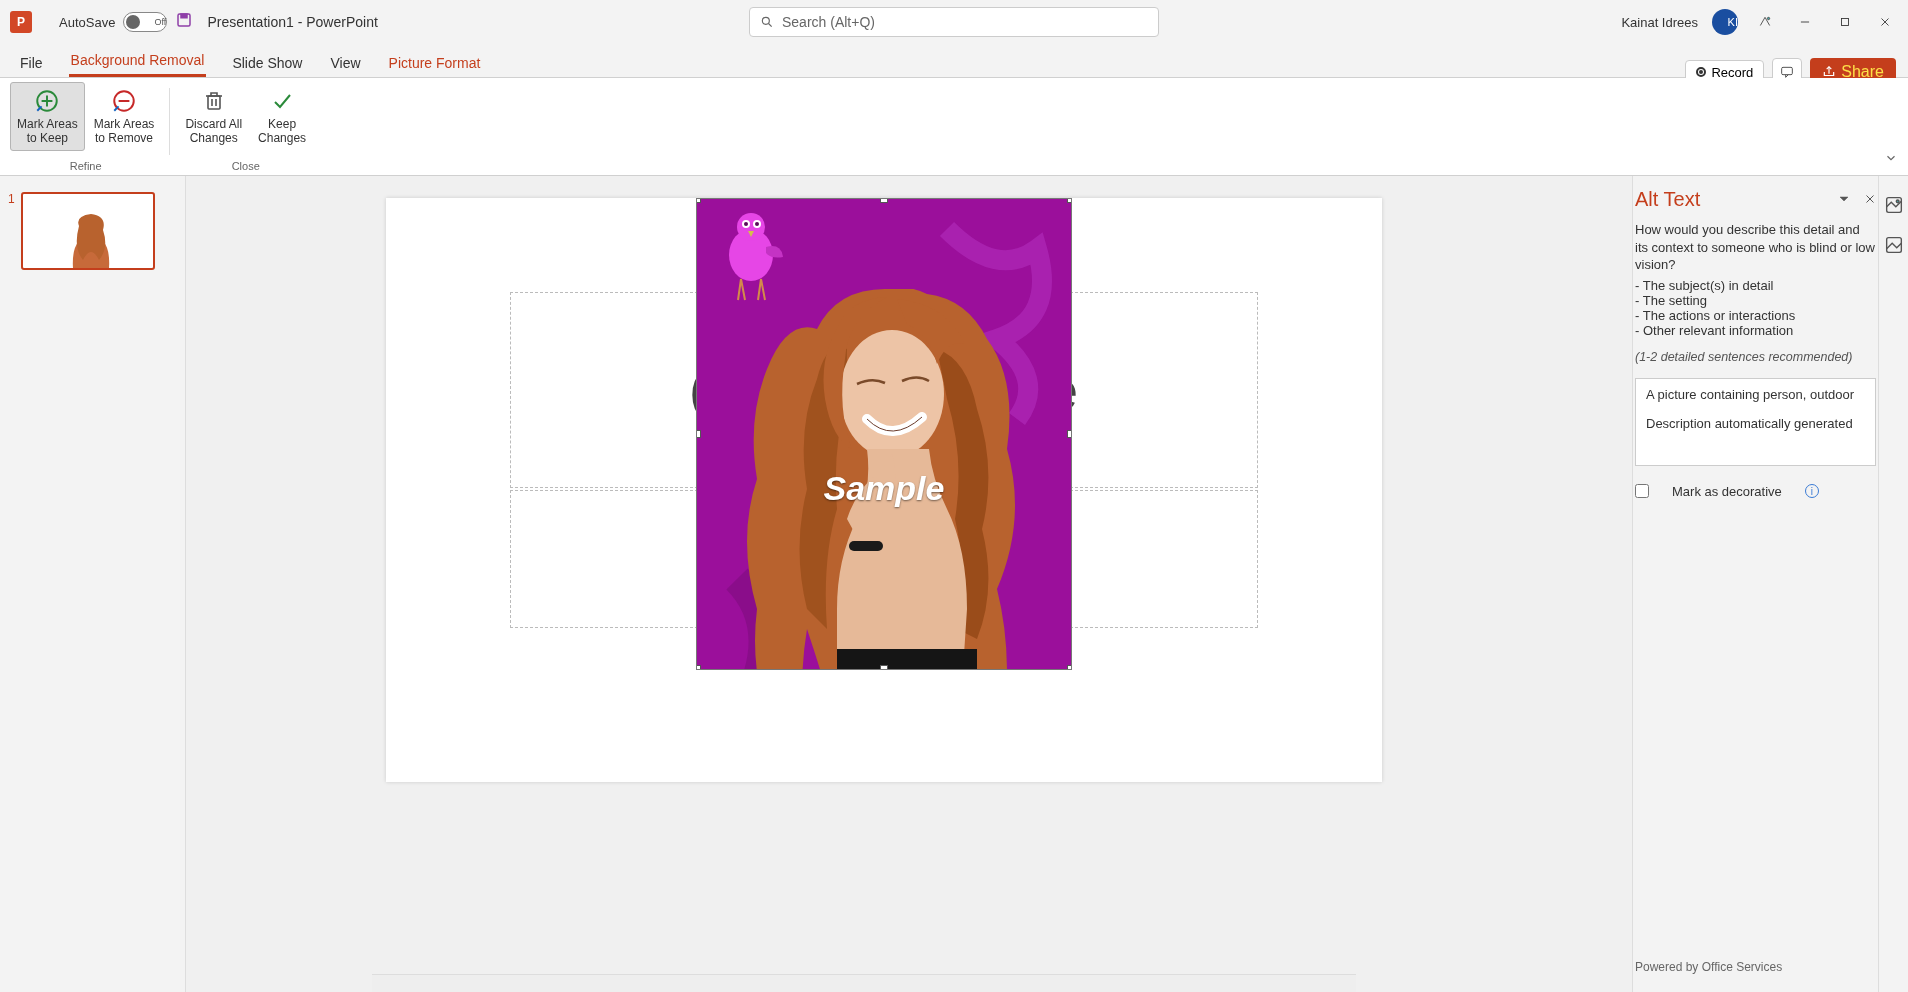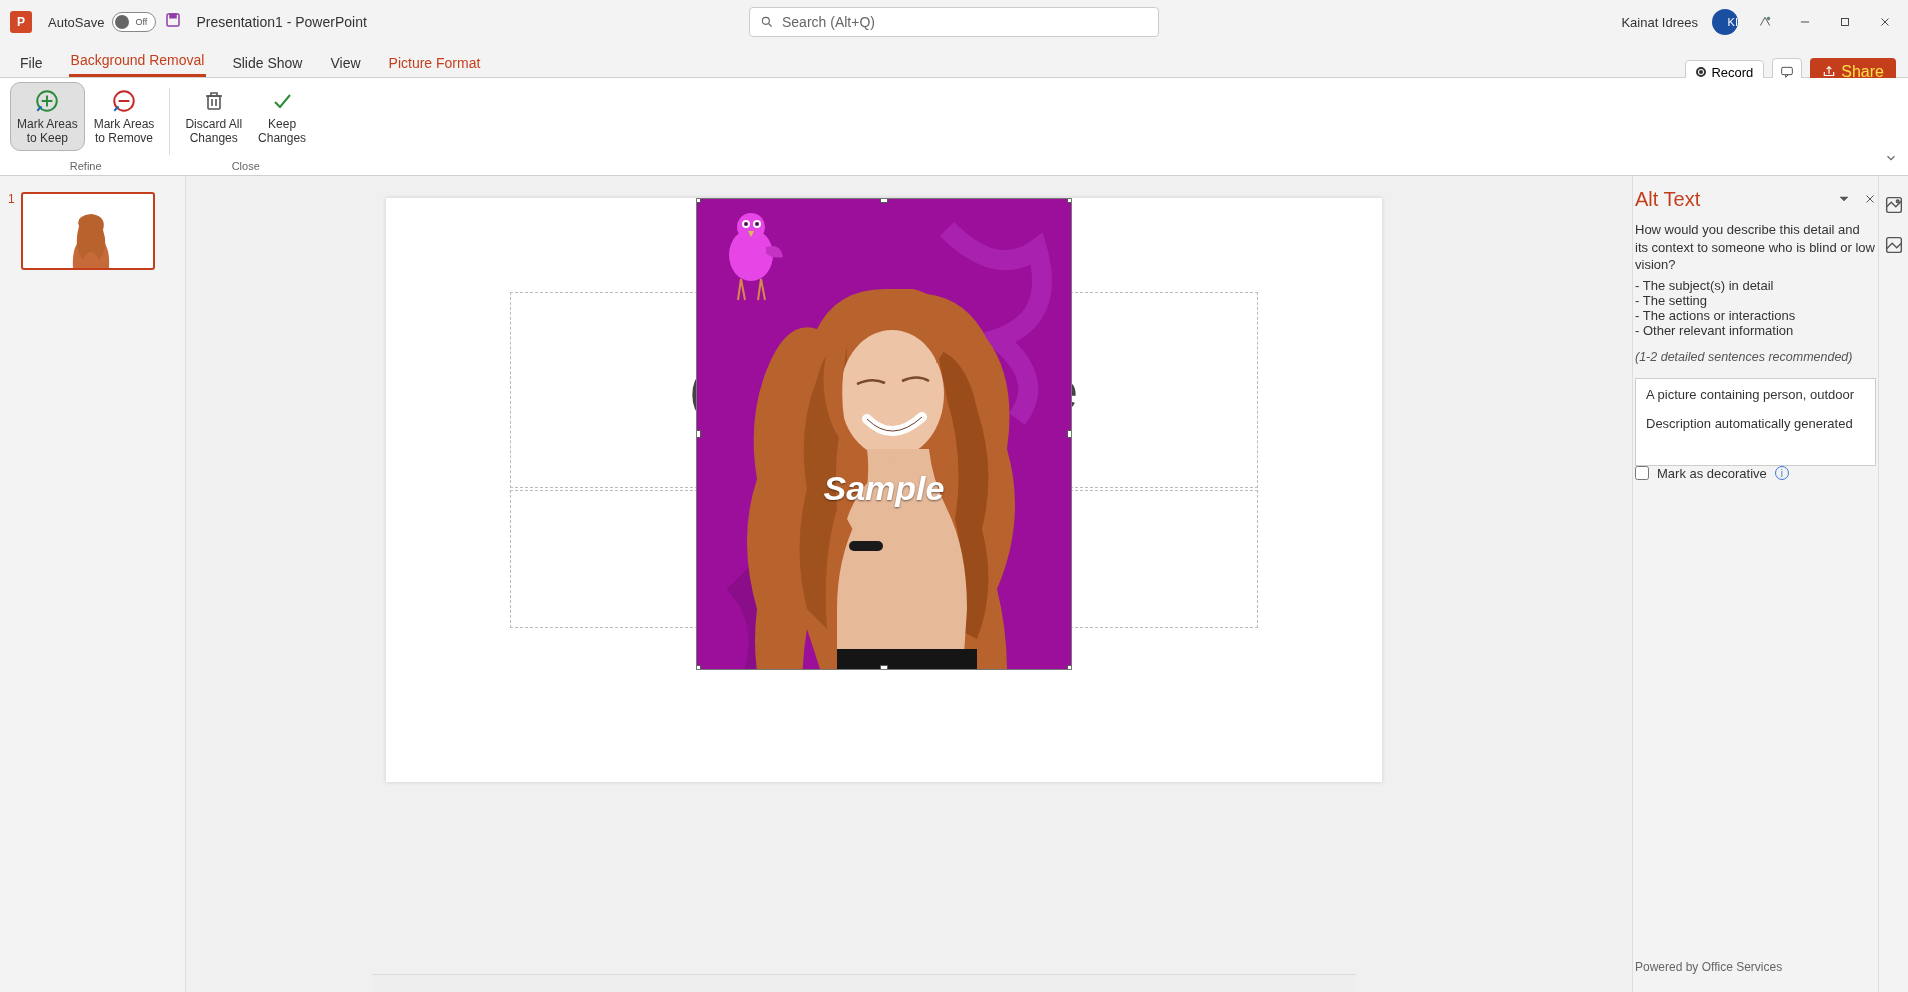--- a/index.html
+++ b/index.html
@@ -2,24 +2,24 @@
 <html><head>
 <meta charset="utf-8">
 <style>
 * { margin: 0; padding: 0; box-sizing: border-box; font-family: "Segoe UI", Arial, sans-serif; }
 body { background: #f3f3f3; width: 1908px; height: 992px; overflow: hidden; position: relative; }
 
 
 .titlebar { height: 44px; display: flex; align-items: center; background: #f3f3f3; padding: 0 10px; position: relative; }
 .titlebar-left { display: flex; align-items: center; gap: 8px; }
 .p-icon { width: 22px; height: 22px; background: #d24726; border-radius: 3px; display:flex; align-items:center; justify-content:center; color:#fff; font-size:12px; font-weight:bold; }
-.autosave-label { font-size: 13px; color: #333; margin-left:8px; }
+.autosave-label { font-size: 13px; color: #333; margin-left:19px; }
 .autosave-toggle { width: 44px; height: 20px; border: 1px solid #888; border-radius: 10px; display:flex; align-items:center; padding:0 2px; position:relative; background:#fff; }
 .autosave-toggle .knob { width:14px; height:14px; border-radius:50%; background:#666; }
-.autosave-toggle .off { font-size:9px; color:#555; position:absolute; right:8px;text-align:center; }
+.autosave-toggle .off { font-size:9px; color:#555; position:absolute; right:0;text-align:center; }
 .save-icon svg { width:18px; height:18px; }
 .doc-title { font-size: 14px; color: #333; margin-left: 6px; }
 .searchbox-wrap { position:absolute; left:50%; transform:translateX(-50%); }
 .searchbox { width: 410px; height: 30px; border: 1px solid #ccc; border-radius: 4px; background:#fff; display:flex; align-items:center; padding:0 10px; gap:8px; color:#666; font-size:14px; }
 .titlebar-right { margin-left:auto; display:flex; align-items:center; gap:14px; }
 .username { font-size: 13px; color:#333; }
 .avatar { width:26px; height:26px; border-radius:50%; background:#1a4ea0; color:#fff; display:flex; align-items:center; justify-content:flex-end; font-size:11px; }
 .win-btn { width:26px; height:26px; display:flex; align-items:center; justify-content:center; color:#333; }
 .win-btn svg { width:14px; height:14px; }
 
@@ -32,21 +32,21 @@
 .record-btn { border:1px solid #ccc; background:#fff; padding:4px 10px; border-radius:4px; font-size:13px; display:flex; align-items:center; gap:5px; }
 .record-btn .dot { width:10px; height:10px; border:2px solid #333; border-radius:50%; display:inline-block; position:relative;}
 .record-btn .dot::after{content:"";position:absolute;width:4px;height:4px;background:#333;border-radius:50%;left:1px;top:1px;}
 .comment-btn { border:1px solid #ccc; background:#fff; width:30px; height:28px; border-radius:4px; display:flex; align-items:center; justify-content:center; }
 .share-btn { background:#c43e1c; color:#fde047; border:none; padding:5px 12px; border-radius:4px; font-size:16px; display:flex; align-items:center; gap:5px; }
 
 
 .ribbon { height: 98px; background:#fff; border-bottom:1px solid #d0d0d0; display:flex; padding: 4px 6px 0 6px; position:relative; }
 .ribbon-group { display:flex; flex-direction:column; align-items:center; padding: 0 4px; }
 .ribbon-group-items { display:flex; gap:2px; }
-.ribbon-btn { display:flex; flex-direction:column; align-items:center; justify-content:flex-start; padding:4px 6px; font-size:12px; color:#333; text-align:center; line-height:1.2; border:1px solid transparent; border-radius:10px; cursor:pointer; min-width:60px; }
+.ribbon-btn { display:flex; flex-direction:column; align-items:center; justify-content:flex-start; padding:4px 6px; font-size:12px; color:#333; text-align:center; line-height:1.2; border:1px solid transparent; border-radius:3px; cursor:pointer; min-width:60px; }
 .ribbon-btn.selected { background:#e0e0e0; border:1px solid #b5b5b5; }
 .ribbon-btn .ico { height:28px; display:flex; align-items:center; justify-content:center; margin-bottom:2px; }
 .ribbon-group-label { font-size:11px; color:#666; margin-top:auto; padding-bottom:3px; }
 .ribbon-sep { width:1px; background:#ddd; margin: 6px 4px 20px 4px; }
 .ribbon-chevron { position:absolute; right:10px; bottom:6px; color:#666; }
 
 
 .main { position:absolute; top:176px; left:0; right:0; bottom:0; display:flex; background:#f0f0f0; }
 .thumb-panel { width:186px; background:#f3f3f3; border-right:1px solid #ddd; padding:16px 8px; }
 .thumb-wrap { display:flex; gap:6px; }
@@ -70,21 +70,21 @@
 
 
 .alttext-pane { width:246px; background:#f3f3f3; border-left:1px solid #ddd; padding:12px 2px; position:relative; display:flex; flex-direction:column; }
 .alttext-header { display:flex; align-items:center; justify-content:space-between; margin-bottom:10px; }
 .alttext-title { font-size:20px; color:#c43e1c; }
 .alttext-header-btns { display:flex; gap:14px; color:#555; }
 .alttext-desc { font-size:13px; color:#333; line-height:1.35; }
 .alttext-bullets { font-size:13px; color:#333; margin-top:4px; }
 .alttext-hint { font-size:12.5px; color:#555; font-style:italic; margin-top:12px; }
 .alttext-box { margin-top:14px; border:1px solid #ccc; background:#fff; padding:8px 10px; font-size:13px; color:#333; height:88px; }
-.decorative-row { display:flex; align-items:center; gap:8px; font-size:13px; color:#333; }
+.decorative-row { margin-top:18px; display:flex; align-items:center; gap:23px; font-size:13px; color:#333; }
 .decorative-row input { width:14px; height:14px; }
 .info-icon { width:14px; height:14px; border:1px solid #3a7bd5; color:#3a7bd5; border-radius:50%; font-size:10px; display:inline-flex; align-items:center; justify-content:center; }
 .powered { margin-top:auto; font-size:12px; color:#666; padding-bottom:6px; }
 
 .side-bar-right { width:30px; background:#f3f3f3; border-left:1px solid #ddd; display:flex; flex-direction:column; align-items:center; padding-top:18px; gap:18px; }
 .side-bar-right .sbtn { width:22px; height:22px; color:#555; }
 
 .scrollbar-h { position:absolute; left:186px; right:276px; bottom:0; height:18px; background:#eee; border-top:1px solid #ddd;}
 </style>
 </head>

